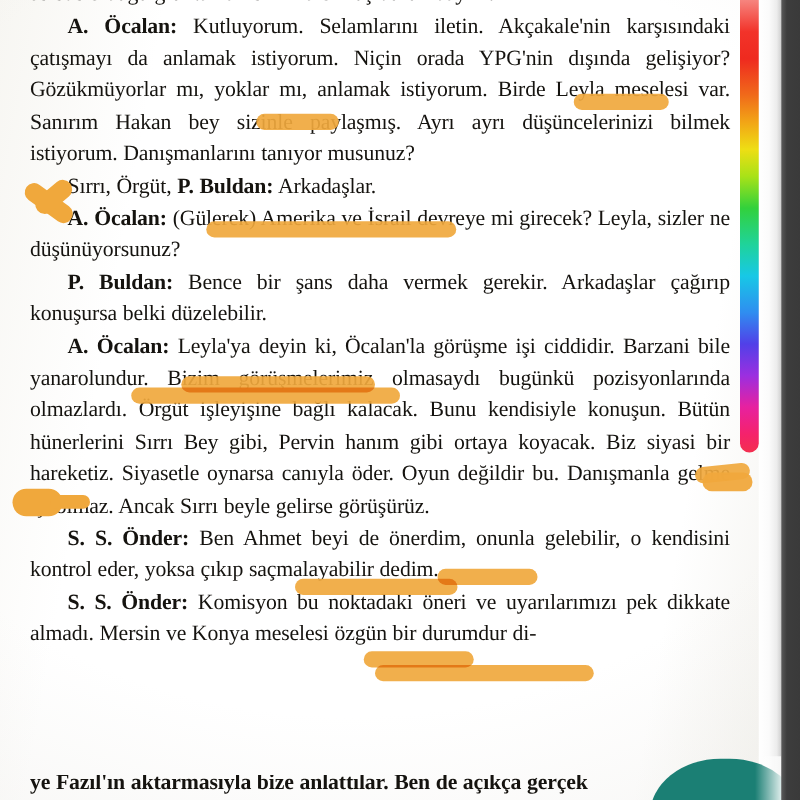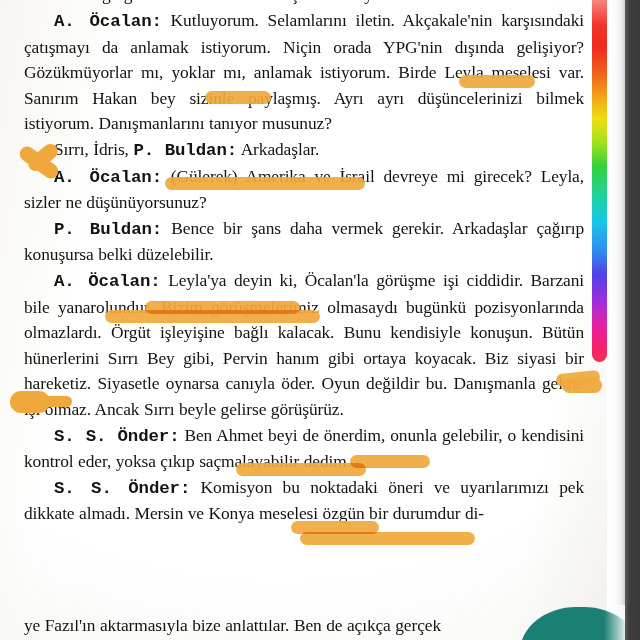--- a/index.html
+++ b/index.html
@@ -49,39 +49,40 @@
     margin: 0;
     color: #15130f;
     font-size: 17.4px;
     line-height: 25.6px;
     text-align: justify;
     text-justify: inter-word;
     letter-spacing: -0.1px;
     word-spacing: 0.3px;
   }
   .para.first-line-indent { text-indent: 30px; }
-  .para b { font-weight: bold; font-family: Liberation Mono, monospace; }
+  .para b { font-weight: bold; }
 
   
   .clipped-top {
     overflow: hidden;
     height: 12px;
     margin-bottom: 2px;
   }
   .clipped-top .para { position: relative; top: -12px; }
 
   
   #clip-bottom {
     position: absolute;
     left: 24px;
     top: 620px;
     width: 560px;
     height: 20px;
     overflow: hidden;
     z-index: 3;
+    font-weight: bold;
   }
   #clip-bottom .para { position: relative; top: -7px; }
 
   
   #ink-layer {
     position: absolute;
     left: 0; top: 0;
     width: 624px;
     height: 640px;
     z-index: 4;
@@ -230,21 +231,21 @@
   <div id="page-photo">
 
     <div id="text-column">
 
       <div class="clipped-top">
         <p class="para">selede olduğu gibi tamamen ikna olmuş durumdayım.</p>
       </div>
 
       <p class="para first-line-indent"><b>A. Öcalan:</b><span> Kutluyorum. Selamlarını iletin. Akçakale'nin karşısındaki çatışmayı da anlamak istiyorum. Niçin orada YPG'nin dışında gelişiyor? Gözükmüyorlar mı, yoklar mı, anlamak istiyorum. Birde Leyla meselesi var. Sanırım Hakan bey sizinle paylaşmış. Ayrı ayrı düşüncelerinizi bilmek istiyorum. Danışmanlarını tanıyor musunuz?</span></p>
 
-      <p class="para first-line-indent"><span>Sırrı, İdris, </span><b>P. Buldan:</b><span> Arkadaşlar.</span></p>
+      <p class="para first-line-indent"><span>Sırrı, Örgüt, </span><b>P. Buldan:</b><span> Arkadaşlar.</span></p>
 
       <p class="para first-line-indent"><b>A. Öcalan:</b><span> (Gülerek) Amerika ve İsrail devreye mi girecek? Leyla, sizler ne düşünüyorsunuz?</span></p>
 
 
       <p class="para first-line-indent"><b>P. Buldan:</b><span> Bence bir şans daha vermek gerekir. Arkadaşlar çağırıp konuşursa belki düzelebilir.</span></p>
 
       <p class="para first-line-indent"><b>A. Öcalan:</b><span> Leyla'ya deyin ki, Öcalan'la görüşme işi ciddidir. Barzani bile yanarolundur. Bizim görüşmelerimiz olmasaydı bugünkü pozisyonlarında olmazlardı. Örgüt işleyişine bağlı kalacak. Bunu kendisiyle konuşun. Bütün hünerlerini Sırrı Bey gibi, Pervin hanım gibi ortaya koyacak. Biz siyasi bir hareketiz. Siyasetle oynarsa canıyla öder. Oyun değildir bu. Danışmanla gelme işi olmaz. Ancak Sırrı beyle gelirse görüşürüz.</span></p>
 
 
       <p class="para first-line-indent"><b>S. S. Önder:</b><span> Ben Ahmet beyi de önerdim, onunla gelebilir, o kendisini kontrol eder, yoksa çıkıp saçmalayabilir dedim.</span></p>

